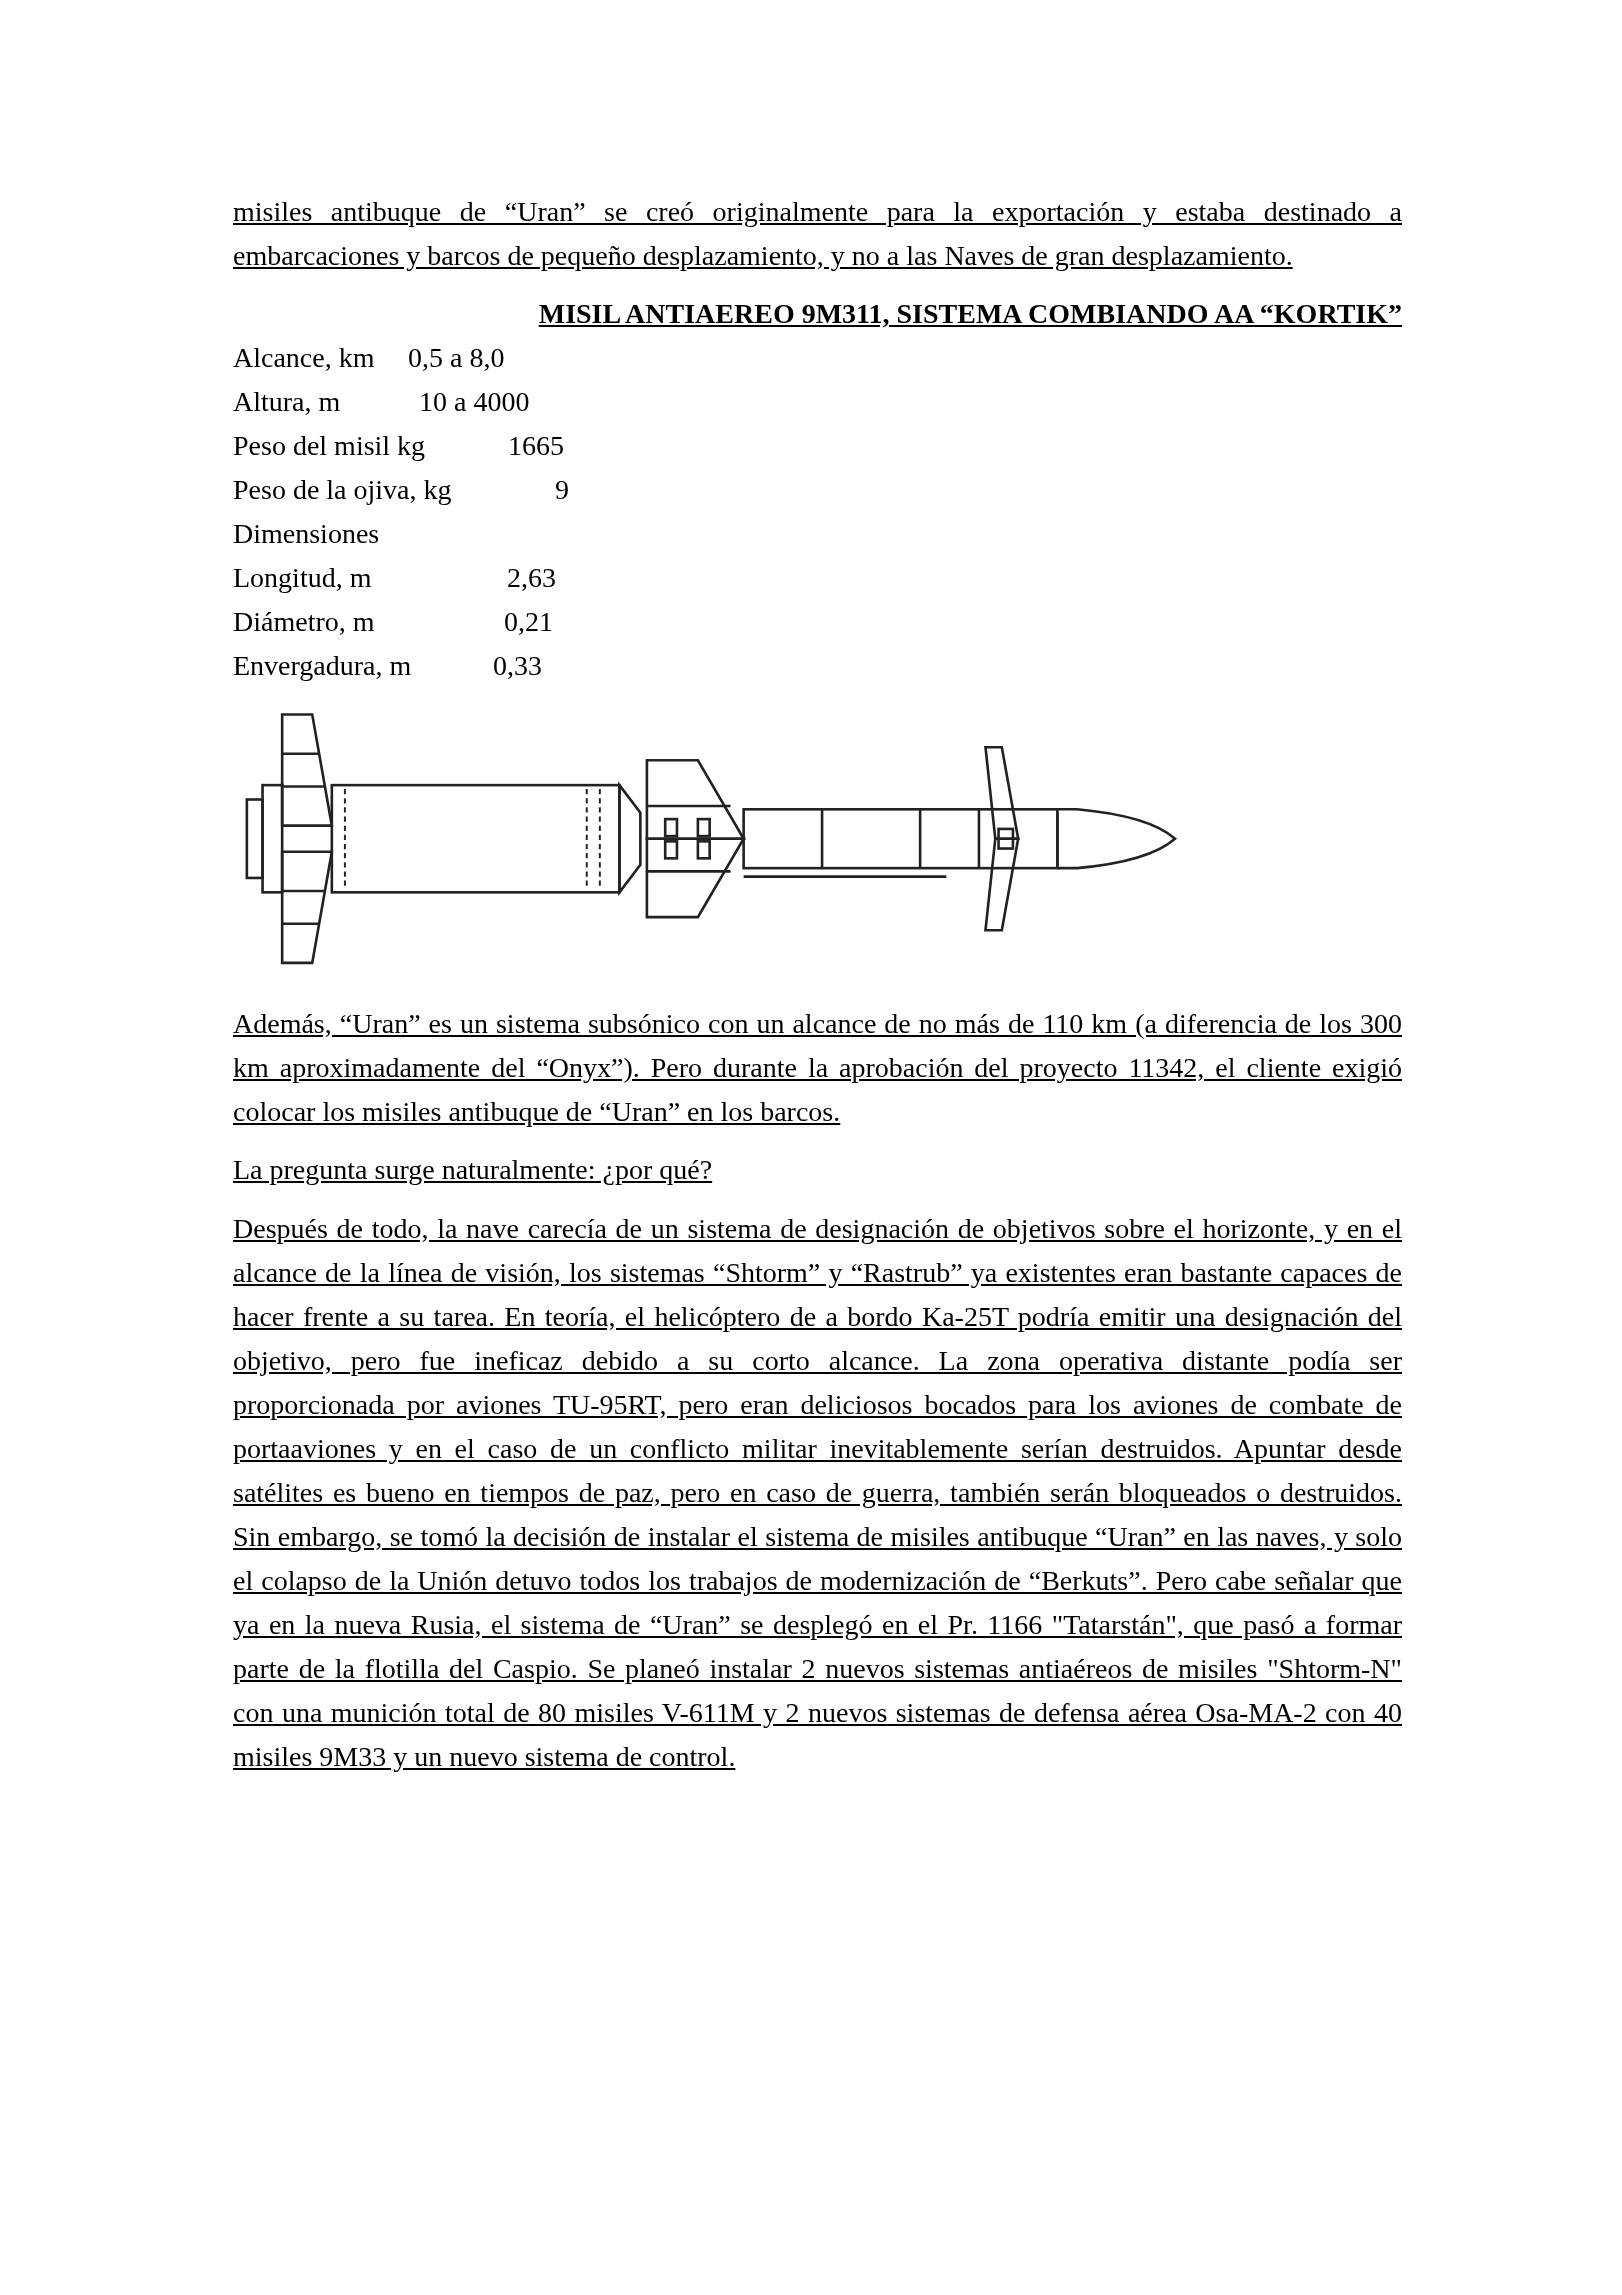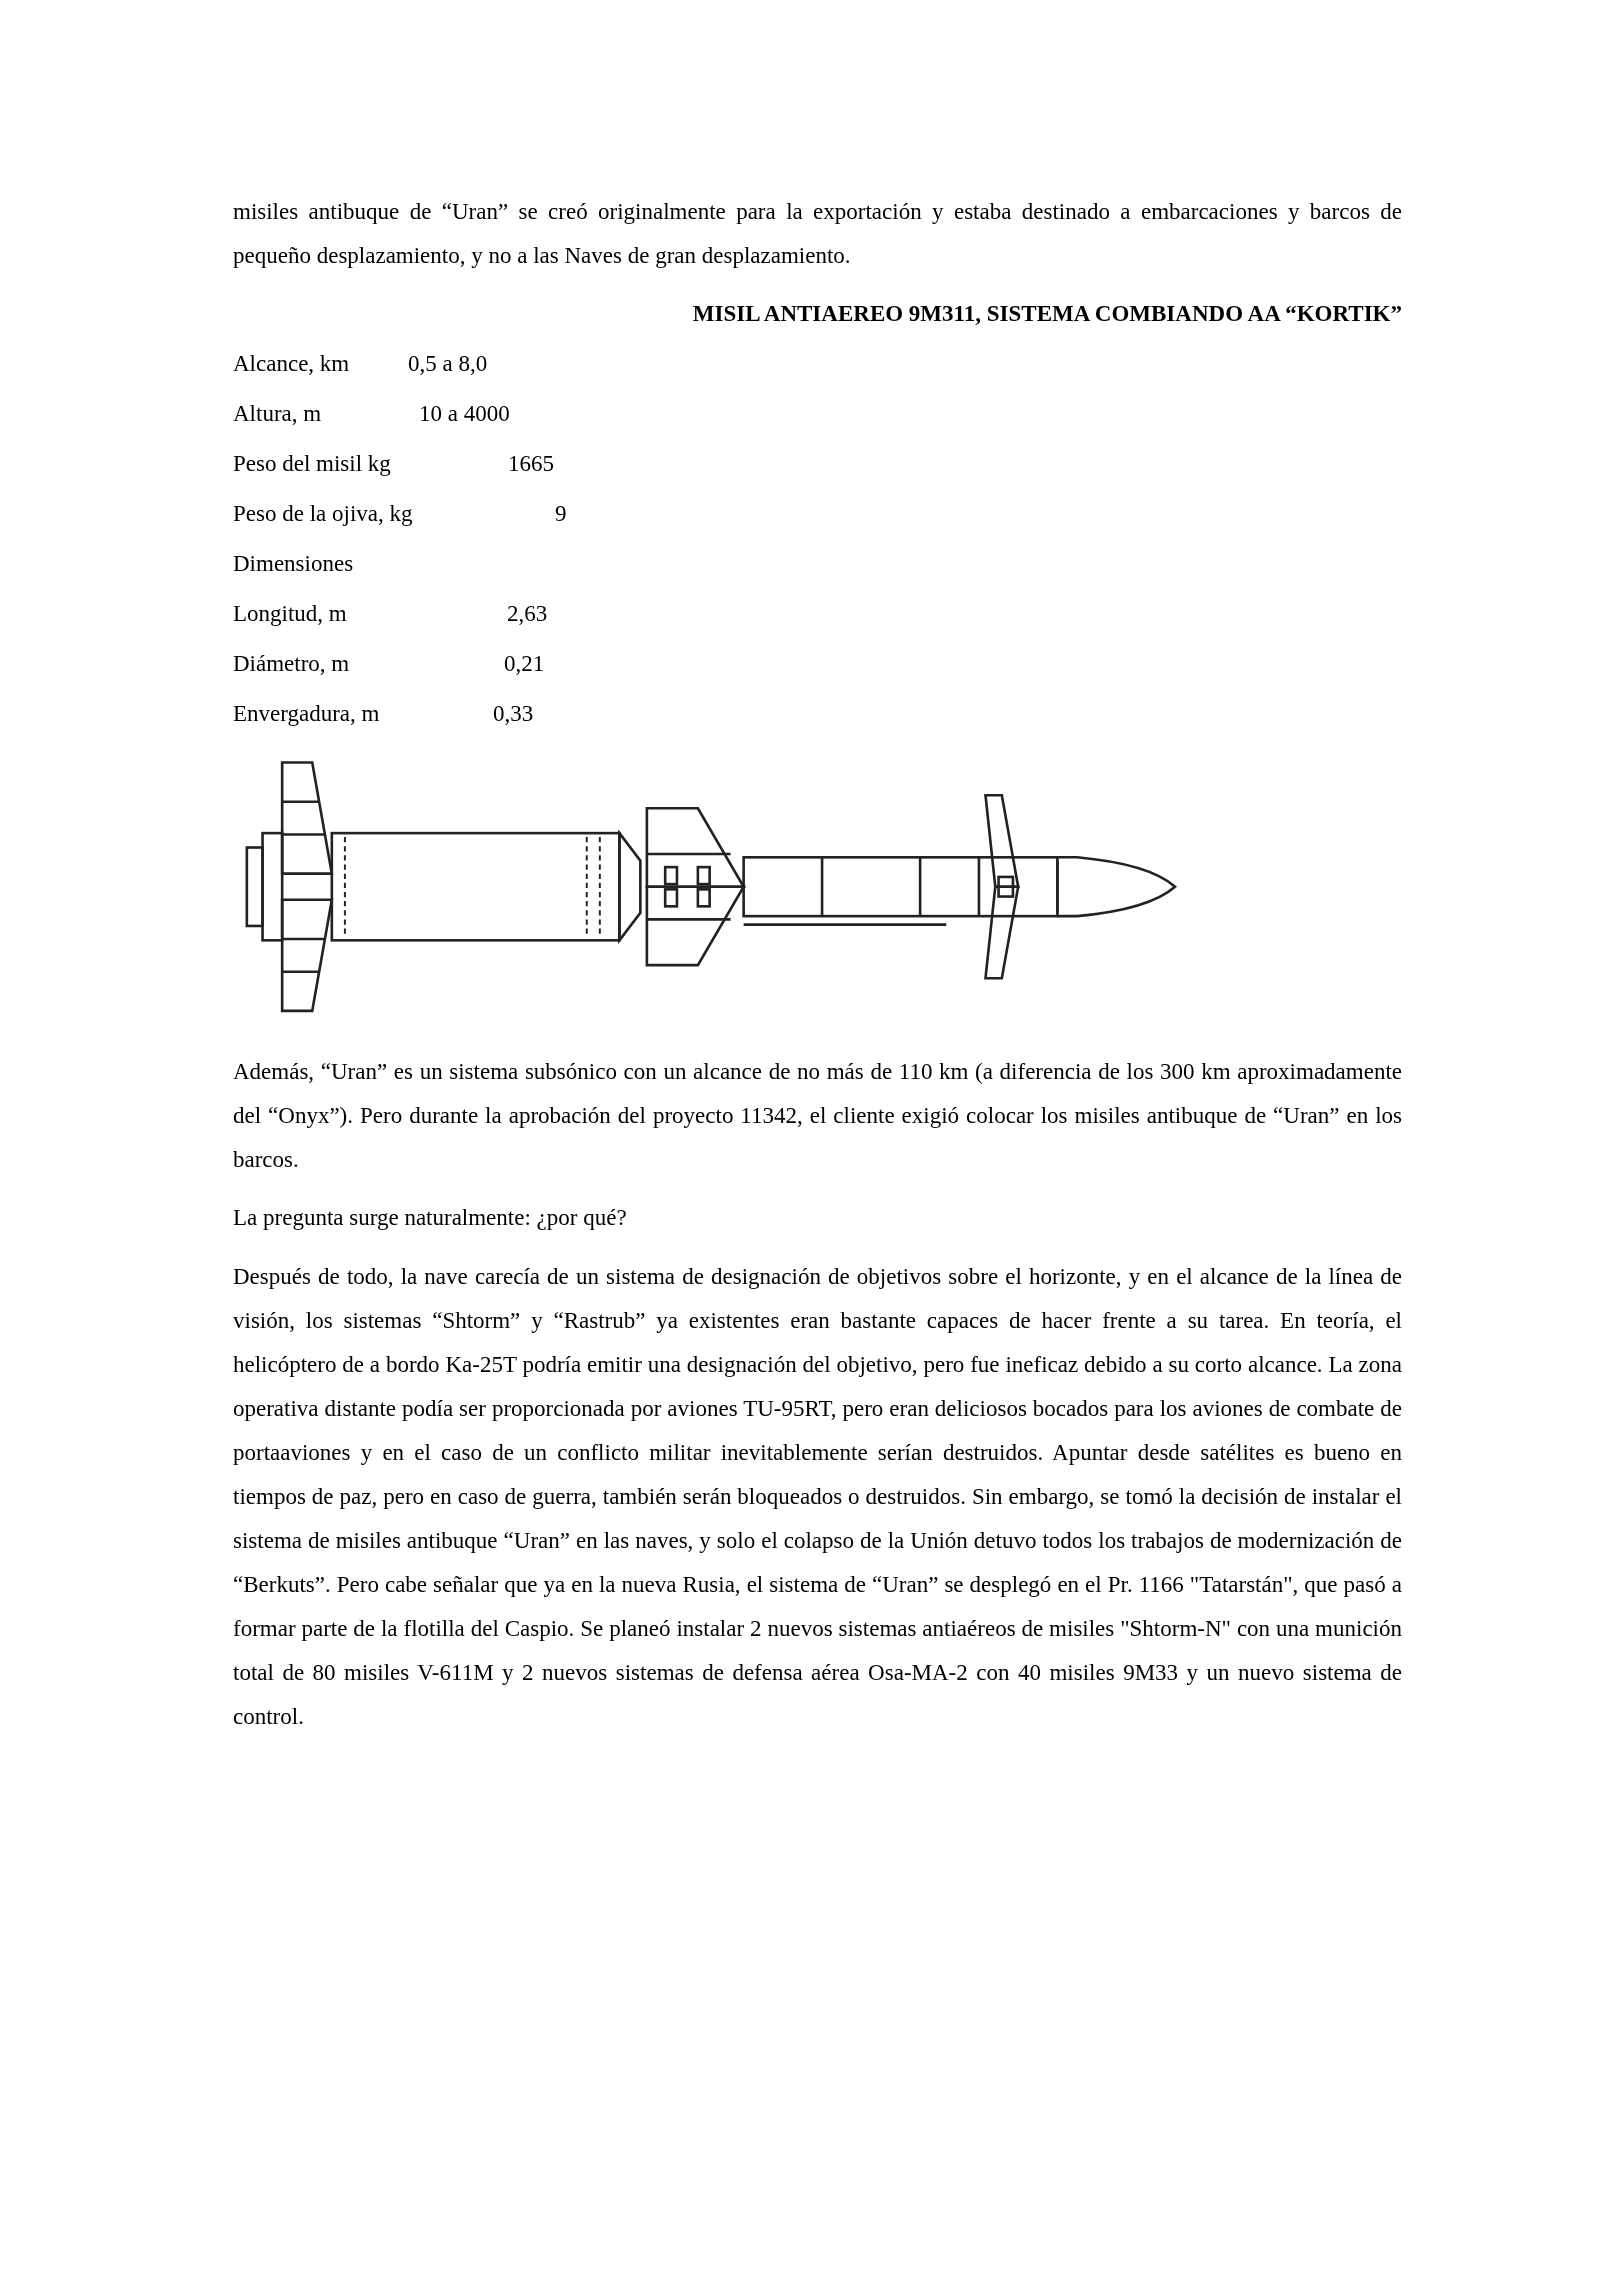--- a/index.html
+++ b/index.html
@@ -1,24 +1,24 @@
 <!DOCTYPE html>
 <html style="font-size:10.5px"><head>
 <meta charset="utf-8">
 <style>
   html, body { margin: 0; padding: 0; background: #ffffff; }
   body { width: 1623px; height: 2295px; position: relative; overflow: hidden; }
   .page {
     position: absolute; left: 233px; top: 190px; width: 1169px;
-    font-family: "Liberation Serif", serif; font-size: 23px; line-height: 44px; color: #000;
+    font-family: "Liberation Serif", serif; font-size: 28px; line-height: 44px; color: #000; text-decoration: underline;
   }
   p { margin: 0; text-align: justify; }
   .gap { height: 14.4px; }
   .title { font-weight: bold; white-space: nowrap; text-align: right; }
-  .spec { display: block; white-space: pre; height: 44px; margin-top: 6px; }
+  .spec { display: block; white-space: pre; height: 44px; }
   .spec .lbl { display: inline-block; }
   .spec .val { display: inline-block; }
   .figure { position: relative; width: 1169px; height: 268px; margin-top: 19.6px; margin-bottom: 26px; }
   .figure svg { position: absolute; left: 0; top: 0; }
 </style>
 </head>
 <body>
 
 <div class="page">
   <p>misiles antibuque de “Uran” se creó originalmente para la exportación y estaba destinado a embarcaciones y barcos de pequeño desplazamiento, y no a las Naves de gran desplazamiento.</p>

